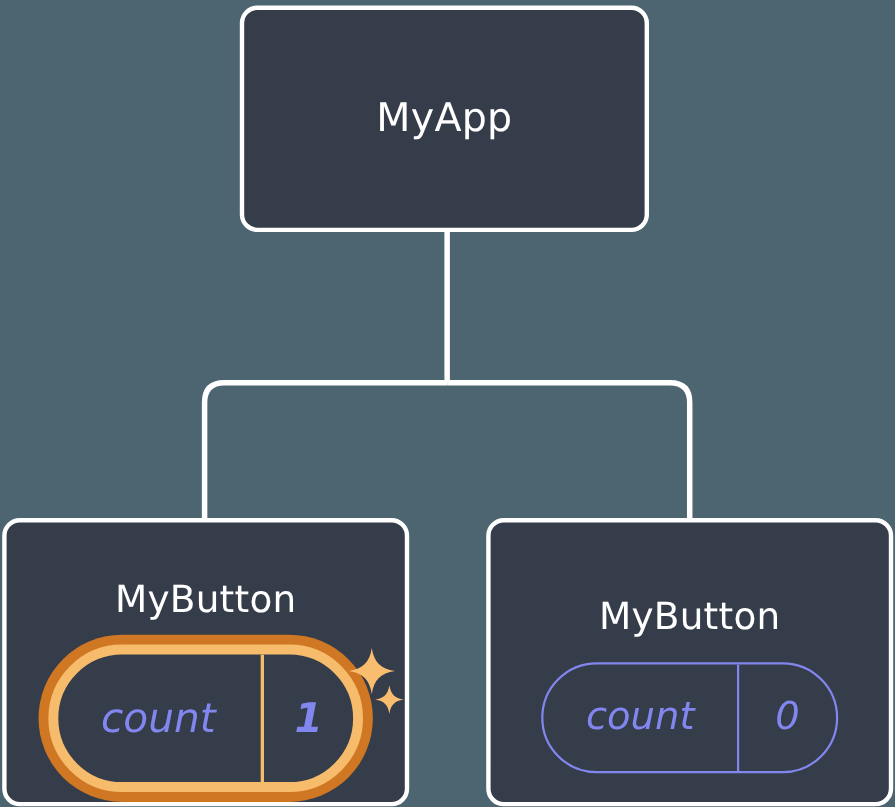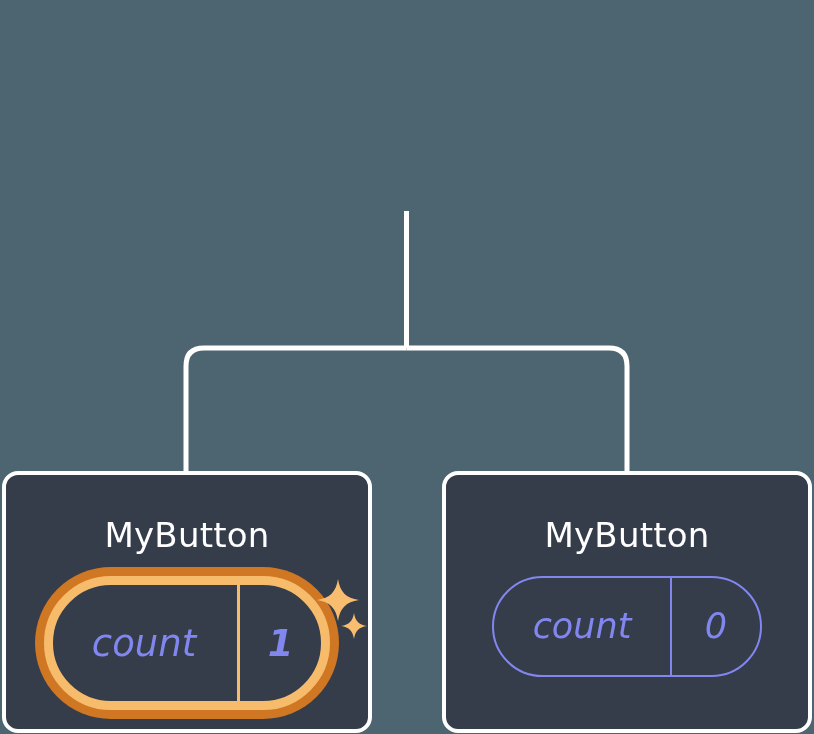--- a/index.html
+++ b/index.html
@@ -28,20 +28,21 @@
   
   .node {
     position: absolute;
     box-sizing: border-box;
     background: #353c4a;
     border: 4px solid #ffffff;
     border-radius: 16px;
     display: flex;
     flex-direction: column;
     align-items: center;
+    justify-content: center;
   }
   .node-title {
     color: #ffffff;
     font-size: 34px;
     font-weight: 400;
     letter-spacing: 0.2px;
     line-height: 1;
     white-space: nowrap;
   }
 
@@ -147,20 +148,23 @@
 <div id="stage">
 
   <svg id="connectors" viewBox="0 0 814 734" width="814" height="734" aria-hidden="true">
 
     <path d="M 406.5 211 L 406.5 348" stroke="#ffffff" stroke-width="5" fill="none"></path>
 
     <path d="M 406.5 348 L 204 348 Q 186 348 186 366 L 186 473" stroke="#ffffff" stroke-width="5" fill="none" stroke-linecap="butt"></path>
     <path d="M 406.5 348 L 609 348 Q 627 348 627 366 L 627 473" stroke="#ffffff" stroke-width="5" fill="none" stroke-linecap="butt"></path>
   </svg>
 
+  <div class="node" id="node-root">
+    <div class="node-title">MyApp</div>
+  </div>
 
   <div class="node" id="node-child-left">
     <div class="node-title">MyButton</div>
 
     <div class="pill-wrap">
       <div class="pill is-highlighted">
         <div class="pill-key">count</div>
         <div class="pill-val">1</div>
       </div>
 

